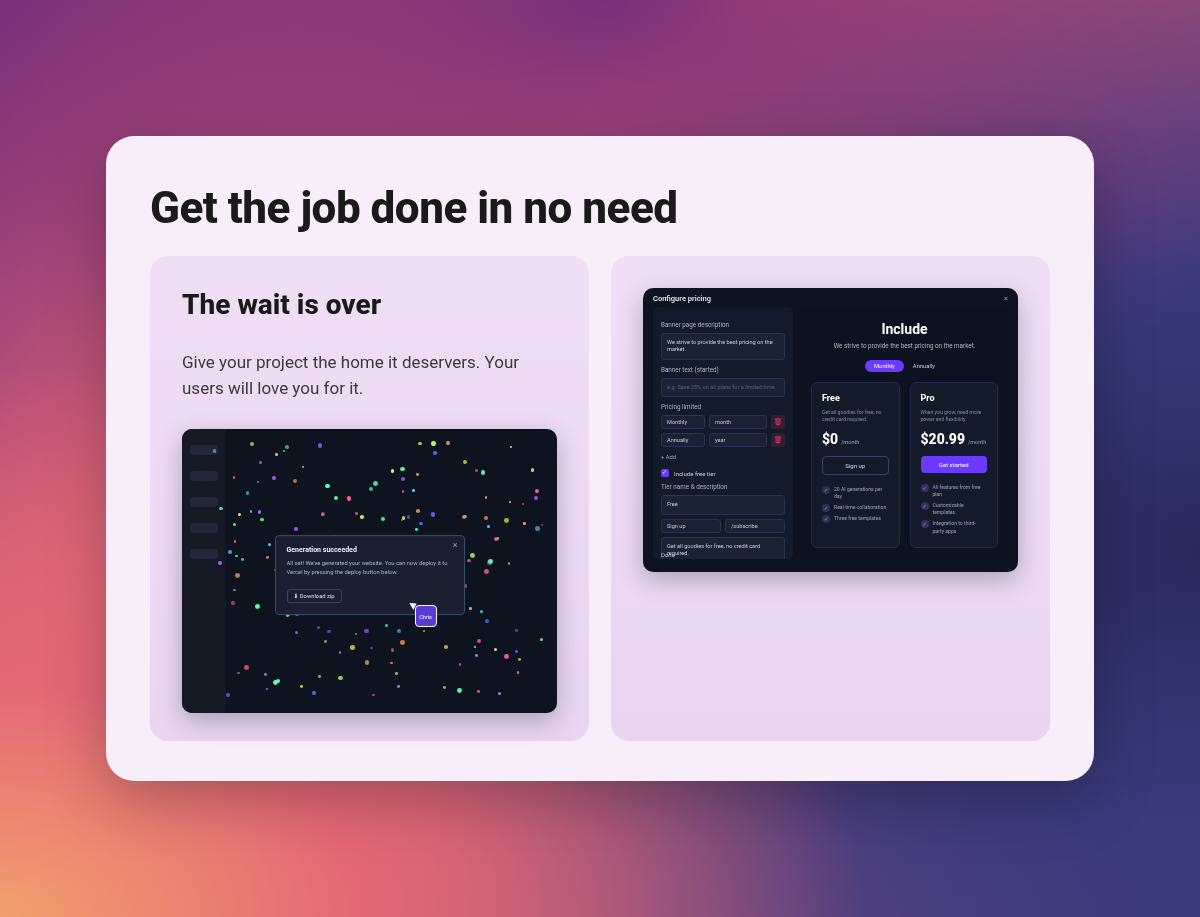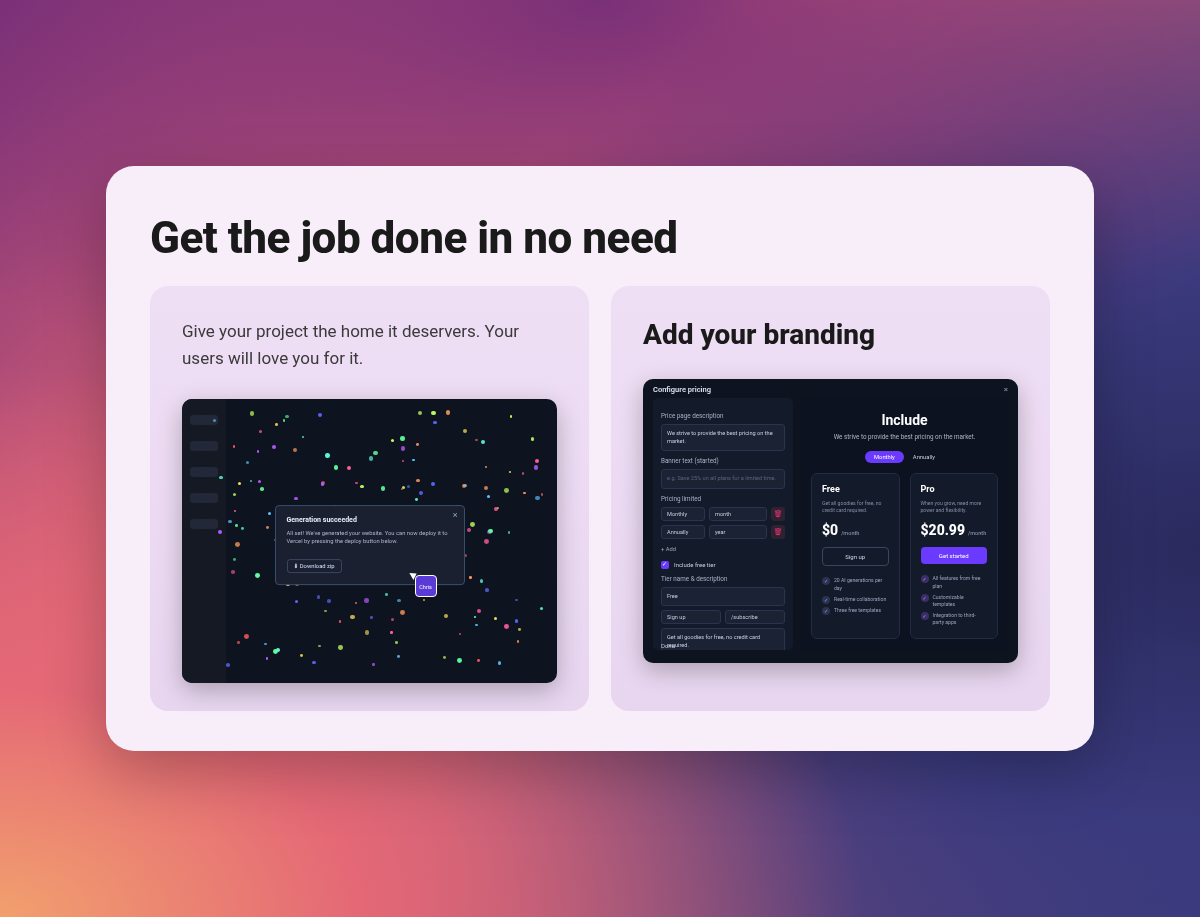--- a/index.html
+++ b/index.html
@@ -217,20 +217,21 @@
 </style>
 </head>
 <body>
 
 <div class="card">
   <h1>Get the job done in no need</h1>
 
   <div class="grid">
 
     <div class="feature">
+      <h2>The wait is over</h2>
       <p>Give your project the home it deservers. Your users will love you for it.</p>
       <div class="shot">
         <div class="shot1-sidebar">
           <div class="sb-item"></div>
           <div class="sb-item"></div>
           <div class="sb-item"></div>
           <div class="sb-item"></div>
           <div class="sb-item"></div>
         </div>
         <div class="confetti" id="confetti">
@@ -401,29 +402,28 @@
           <div class="t-body">All set! We've generated your website. You can now deploy it to Vercel by pressing the deploy button below.</div>
           <span class="t-btn">⬇  Download zip</span>
         </div>
         <div class="cursor">
           <span class="cur-label">Chris</span>
         </div>
       </div>
     </div>
 
     <div class="feature">
-      <h2>Add your branding</h2>
       <div class="shot shot2">
         <div class="s2-top">
           <span>Configure pricing</span>
           <span class="x">×</span>
         </div>
         <div class="s2-body">
           <div class="s2-left">
-            <div class="lbl">Price page description</div>
+            <div class="lbl">Banner page description</div>
             <div class="box">We strive to provide the best pricing on the market.</div>
 
             <div class="lbl">Banner text (started)</div>
             <div class="box" style="color:#5a6480">e.g. Save 25% on all plans for a limited time.</div>
 
             <div class="lbl">Pricing limited</div>
             <div class="row">
               <span class="chip narrow">Monthly</span>
               <span class="chip">month</span>
               <span class="trash">🗑</span>

